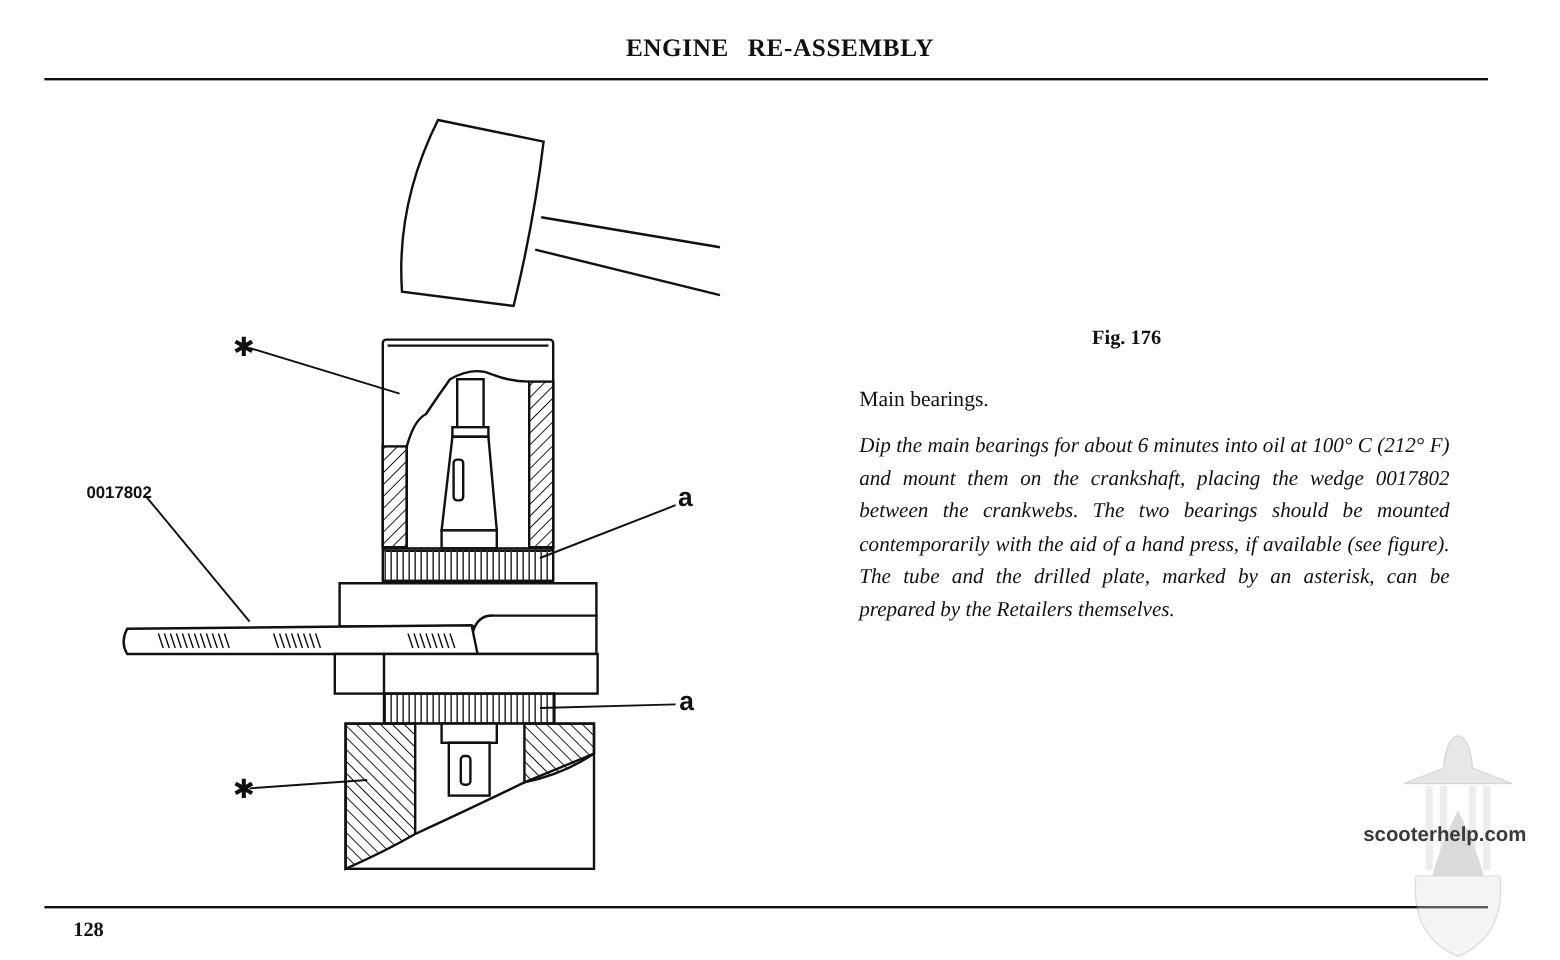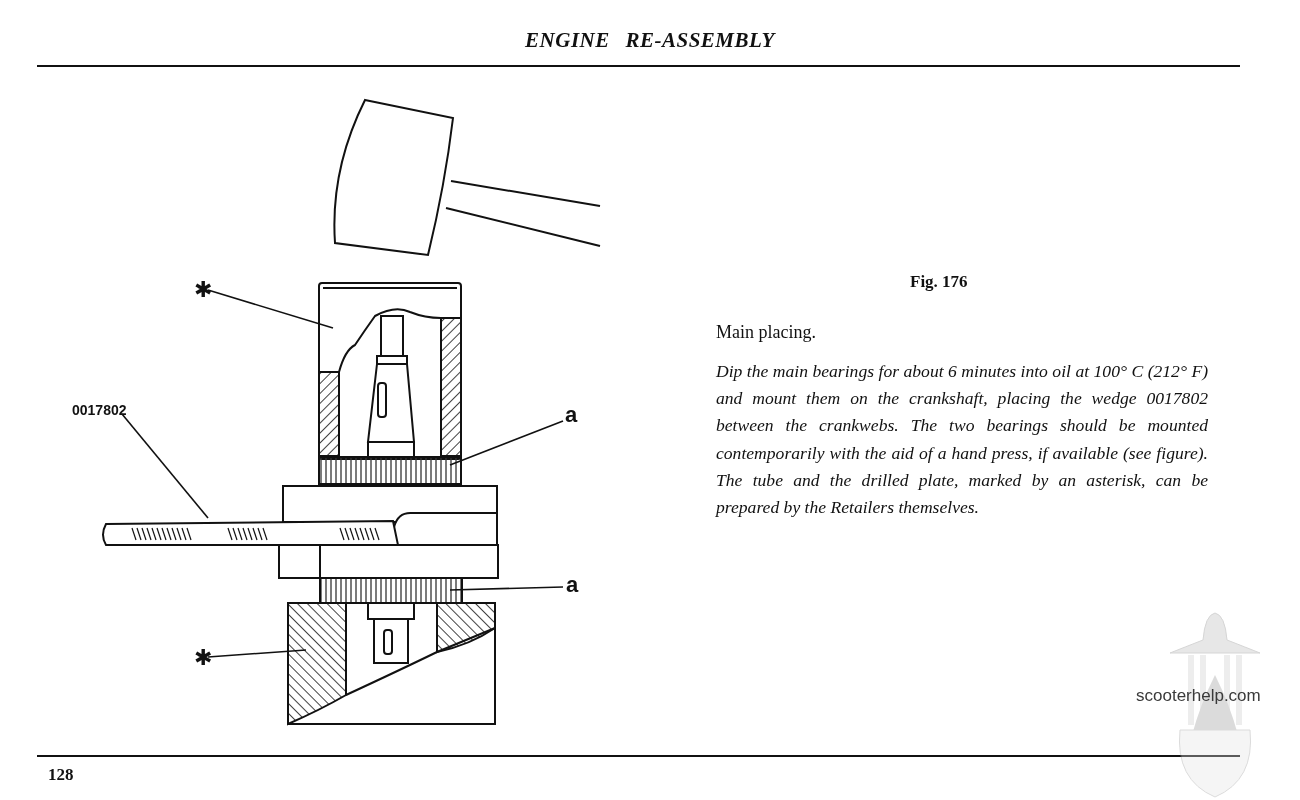--- a/index.html
+++ b/index.html
@@ -3,45 +3,45 @@
 <meta charset="utf-8">
 <style>
   html, body { margin: 0; padding: 0; }
   body {
     width: 1300px; height: 800px; position: relative; overflow: hidden;
     background: #ffffff; color: #111;
     font-family: "Liberation Serif", "DejaVu Serif", serif;
   }
   .page-title {
     position: absolute; left: 0; width: 1300px; top: 28px; text-align: center;
-    font-weight: bold; font-size: 21px; letter-spacing: 0.5px; word-spacing: 10px; font-style: italic;
+    font-weight: bold; font-size: 21px; letter-spacing: 0.5px; word-spacing: 10px;
   }
   .rule-top { position: absolute; left: 37px; top: 65px; width: 1203px; height: 2px; background: #111; }
   .rule-bottom { position: absolute; left: 37px; top: 755px; width: 1203px; height: 2px; background: #111; }
   .page-number {
-    position: absolute; left: 48px; top: 765px; font-weight: bold; font-size: 17px; text-align: right;
+    position: absolute; left: 61px; top: 765px; font-weight: bold; font-size: 17px; text-align: right;
   }
   .figure { position: absolute; left: 0; top: 0; width: 700px; height: 760px; }
   .fig-caption {
     position: absolute; left: 910px; top: 272px; font-weight: bold; font-size: 17px;
   }
   .section-heading {
     position: absolute; left: 716px; top: 322px; font-size: 18px;
   }
   .body-text {
     position: absolute; left: 716px; top: 358px; width: 492px;
     font-size: 17.6px; line-height: 27.2px; text-align: justify; font-style: italic;
   }
   .watermark {
     position: absolute; left: 1130px; top: 605px; width: 170px; height: 195px;
   }
   .watermark-text {
     position: absolute; left: 1136px; top: 686px;
     font-family: "Liberation Sans", "DejaVu Sans", sans-serif;
-    font-weight: normal; font-size: 17px; color: #3a3a3a;
+    font-weight: bold; font-size: 17px; color: #3a3a3a;
   }
   .label-sans { font-family: "Liberation Sans", "DejaVu Sans", sans-serif; font-weight: bold; fill: #111; }
 </style>
 </head>
 <body>
 
 <div class="page-title">ENGINE   RE-ASSEMBLY</div>
 <div class="rule-top"></div>
 
 <svg class="figure" viewBox="0 0 700 760" xmlns="http://www.w3.org/2000/svg">
@@ -149,21 +149,21 @@
     <line x1="208" y1="657" x2="306" y2="650"></line>
   </g>
   <text class="label-sans" x="72" y="415" font-size="14">0017802</text>
   <text class="label-sans" x="565" y="422" font-size="22">a</text>
   <text class="label-sans" x="566" y="592" font-size="22">a</text>
   <text class="label-sans" x="194" y="297" font-size="22">✱</text>
   <text class="label-sans" x="194" y="665" font-size="22">✱</text>
 </svg>
 
 <div class="fig-caption">Fig. 176</div>
-<div class="section-heading">Main  placing.</div>
+<div class="section-heading">Main  bearings.</div>
 <div class="body-text">Dip the main bearings for about 6 minutes into oil at 100° C (212° F) and mount them on the crankshaft, placing the wedge 0017802 between the crankwebs. The two bearings should be mounted contemporarily with the aid of a hand press, if available (see figure). The tube and the drilled plate, marked by an asterisk, can be prepared by the Retailers themselves.</div>
 
 <div class="rule-bottom"></div>
 <div class="page-number">128</div>
 
 <svg class="watermark" viewBox="0 0 170 195" xmlns="http://www.w3.org/2000/svg" opacity="0.35">
   <path d="M85 8 Q75 10 73 35 Q55 42 40 48 L130 48 Q115 42 97 35 Q95 10 85 8 Z" fill="#bbb" stroke="#888"></path>
   <rect x="58" y="50" width="6" height="70" fill="#ccc"></rect>
   <rect x="70" y="50" width="6" height="70" fill="#ccc"></rect>
   <rect x="94" y="50" width="6" height="70" fill="#ccc"></rect>

